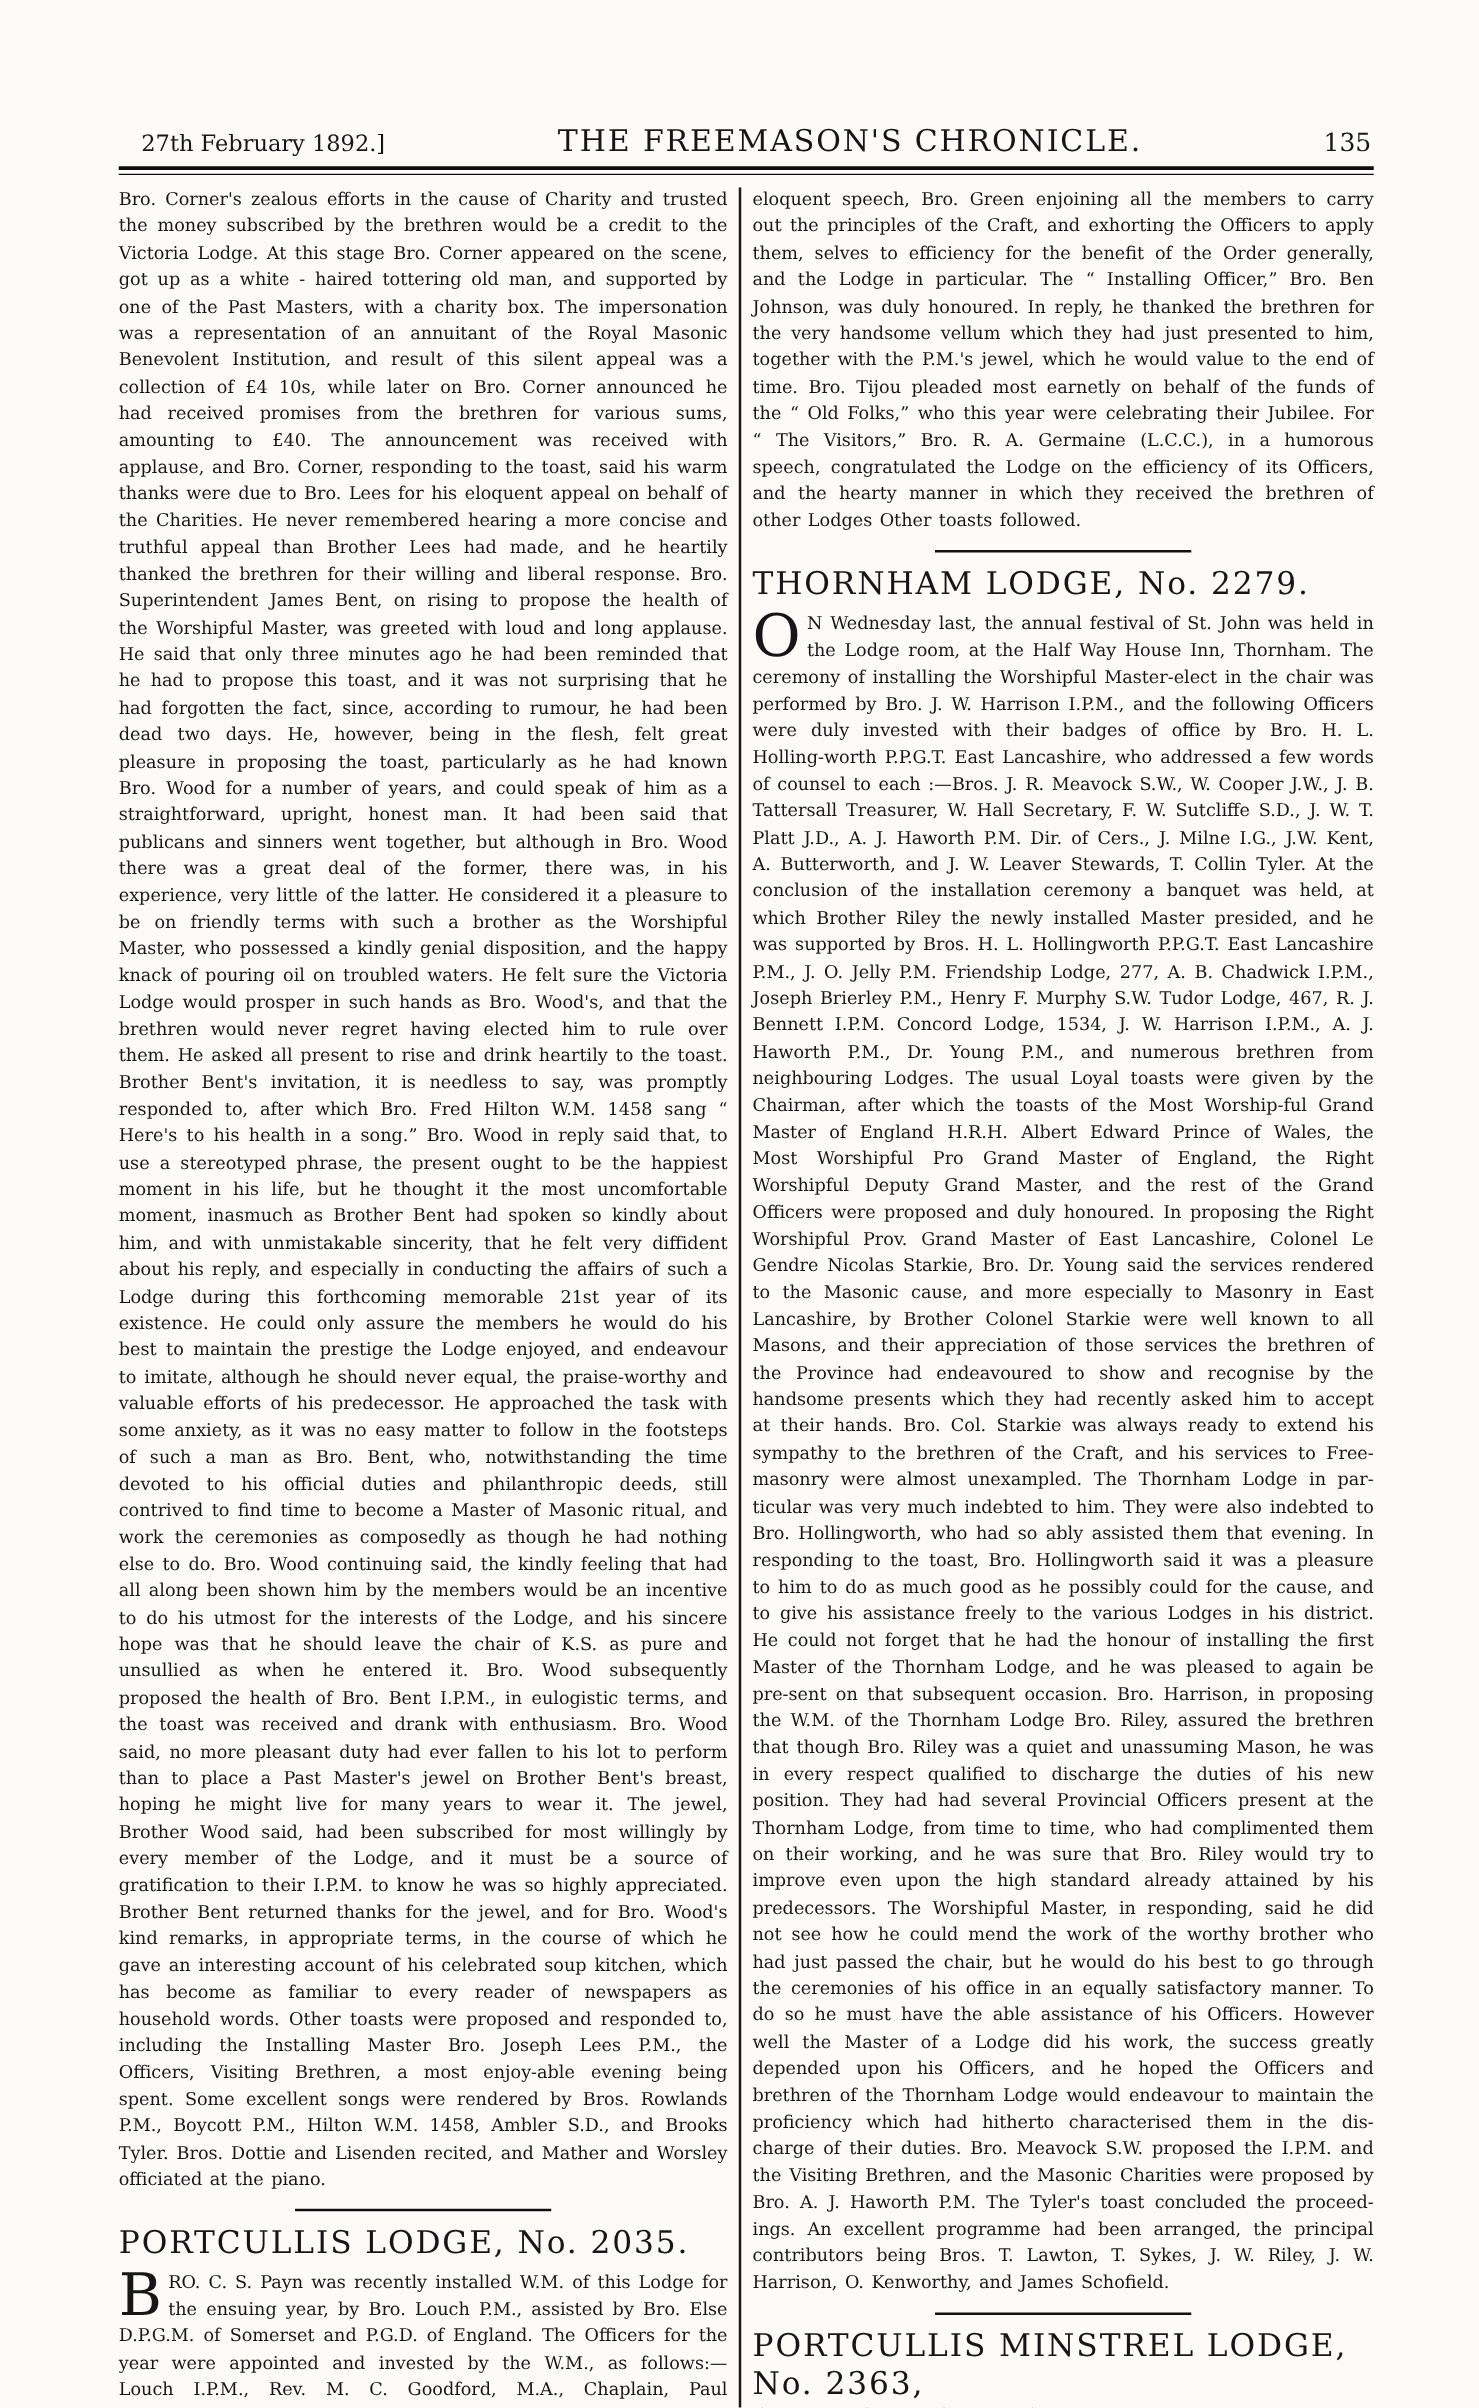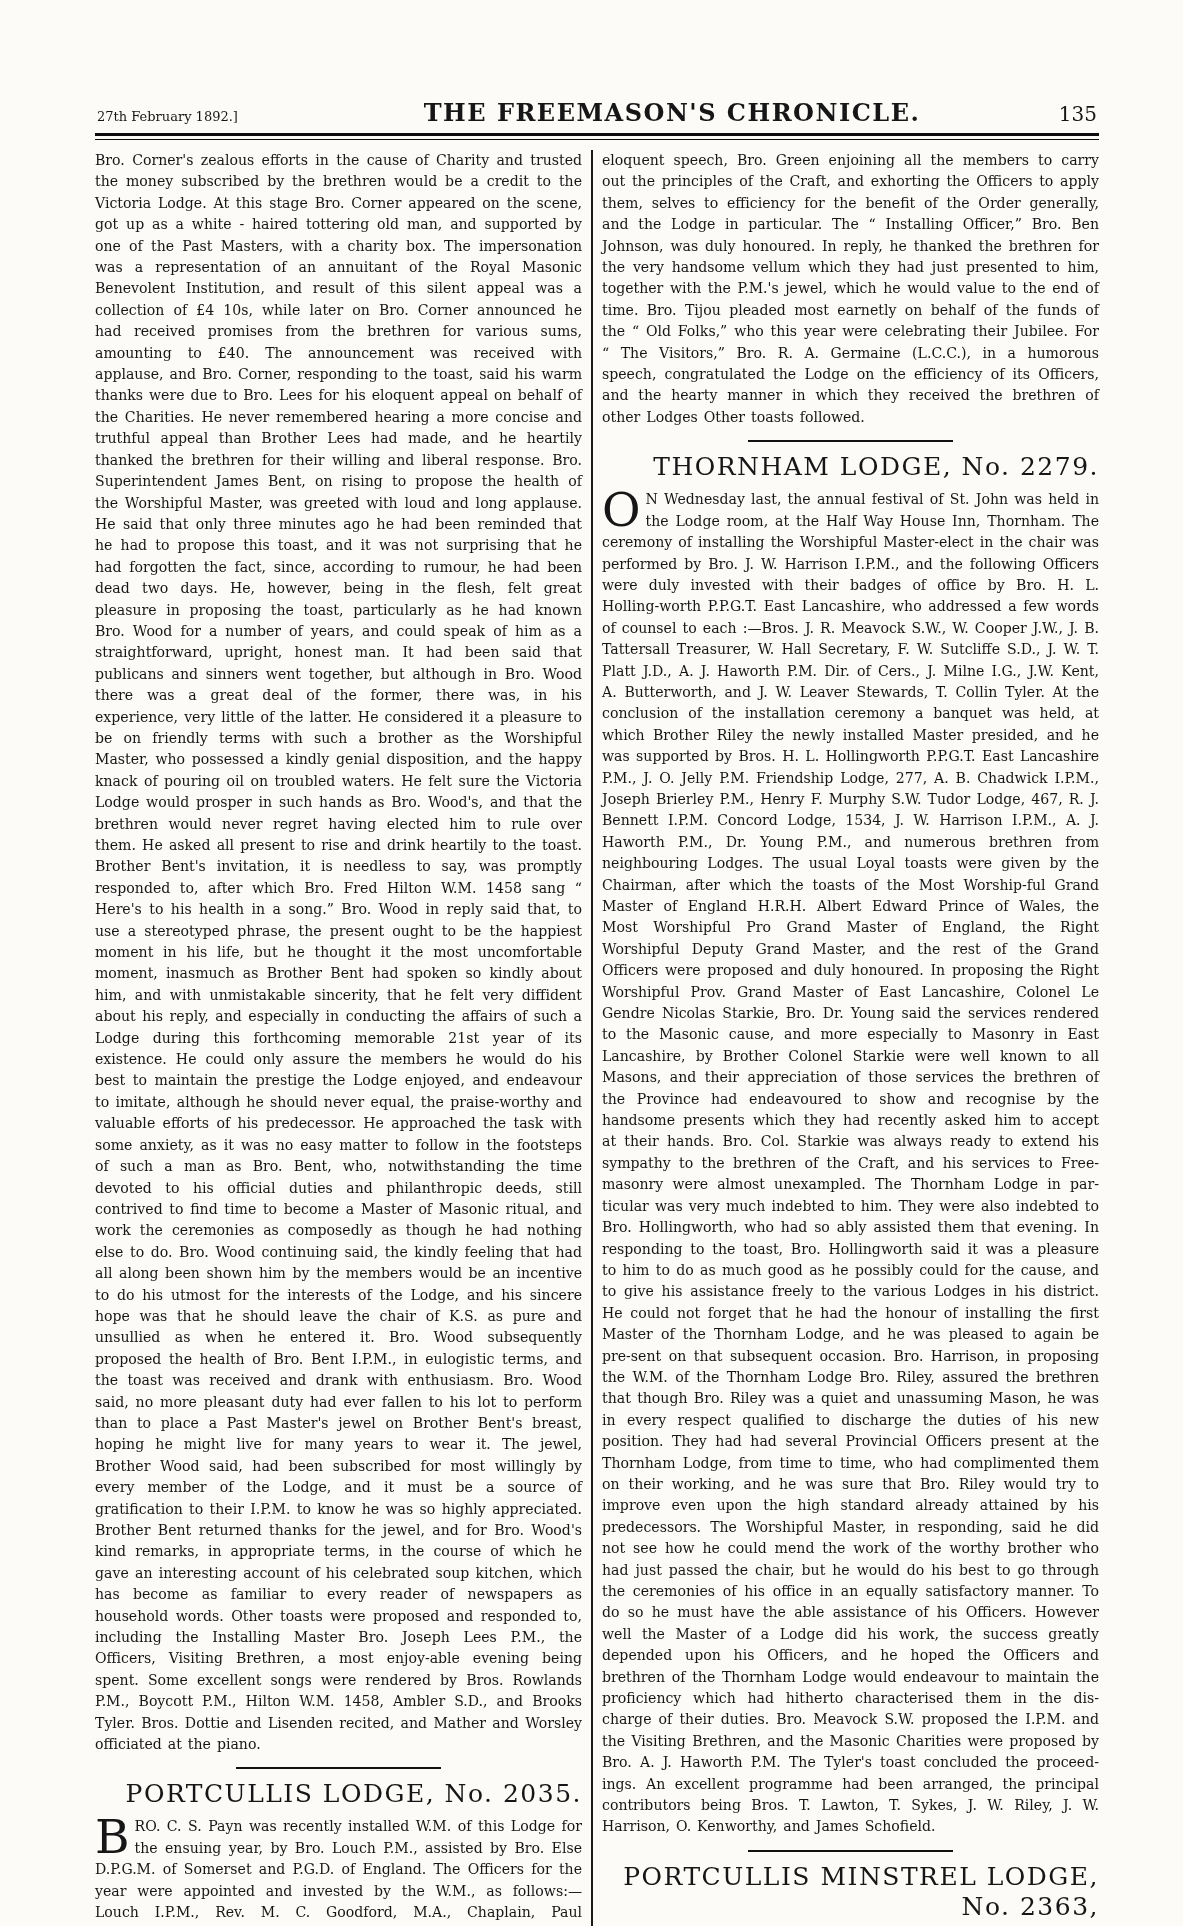--- a/index.html
+++ b/index.html
@@ -16,26 +16,27 @@
     box-sizing: border-box;
     padding: 88px 84px 0 95px;
   }
   .masthead {
     display: flex;
     align-items: baseline;
     justify-content: space-between;
     padding: 0 2px 6px 2px;
   }
   .masthead .date {
-    font-size: 13px;
+    font-size: 18px;
     width: 270px;
+    margin-left: 16px;
   }
   .masthead .title {
     font-size: 24px;
-    font-weight: bold;
+    font-weight: normal;
     letter-spacing: 1.5px;
     text-align: center;
     flex: 1;
   }
   .masthead .pageno {
     font-size: 20px;
     width: 120px;
     text-align: right;
     margin-top: 14px;
   }
@@ -70,21 +71,21 @@
   .section-divider {
     width: 205px;
     border: 0;
     border-top: 2px solid #111;
     margin: 12px auto 10px auto;
   }
   h2.lodge-title {
     margin: 10px 0 7px 0;
     font-size: 25px;
     font-weight: normal;
-    text-align: right;
+    text-align: left;
     letter-spacing: 1.5px;
     line-height: 30px;
   }
   .dropcap {
     float: left;
     font-size: 47px;
     line-height: 37px;
     padding: 2px 5px 0 0;
   }
 </style>

